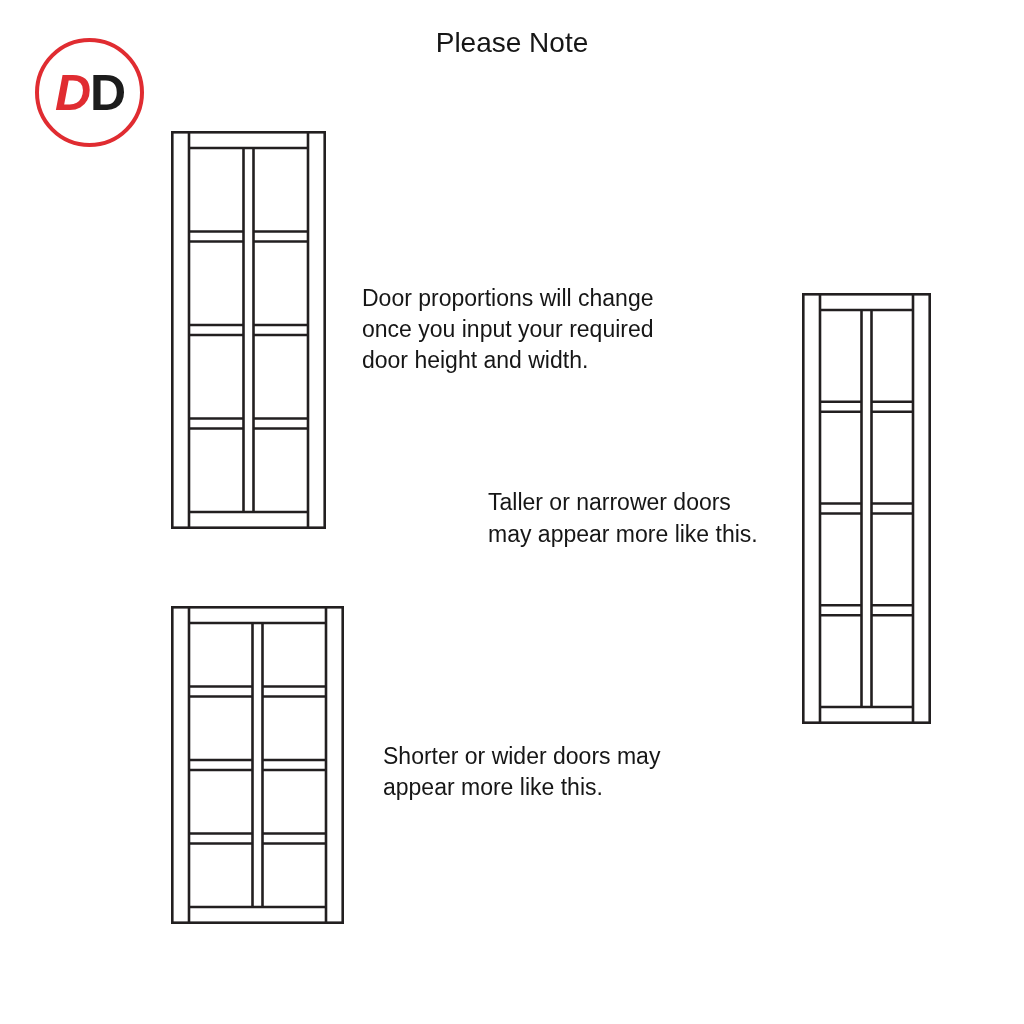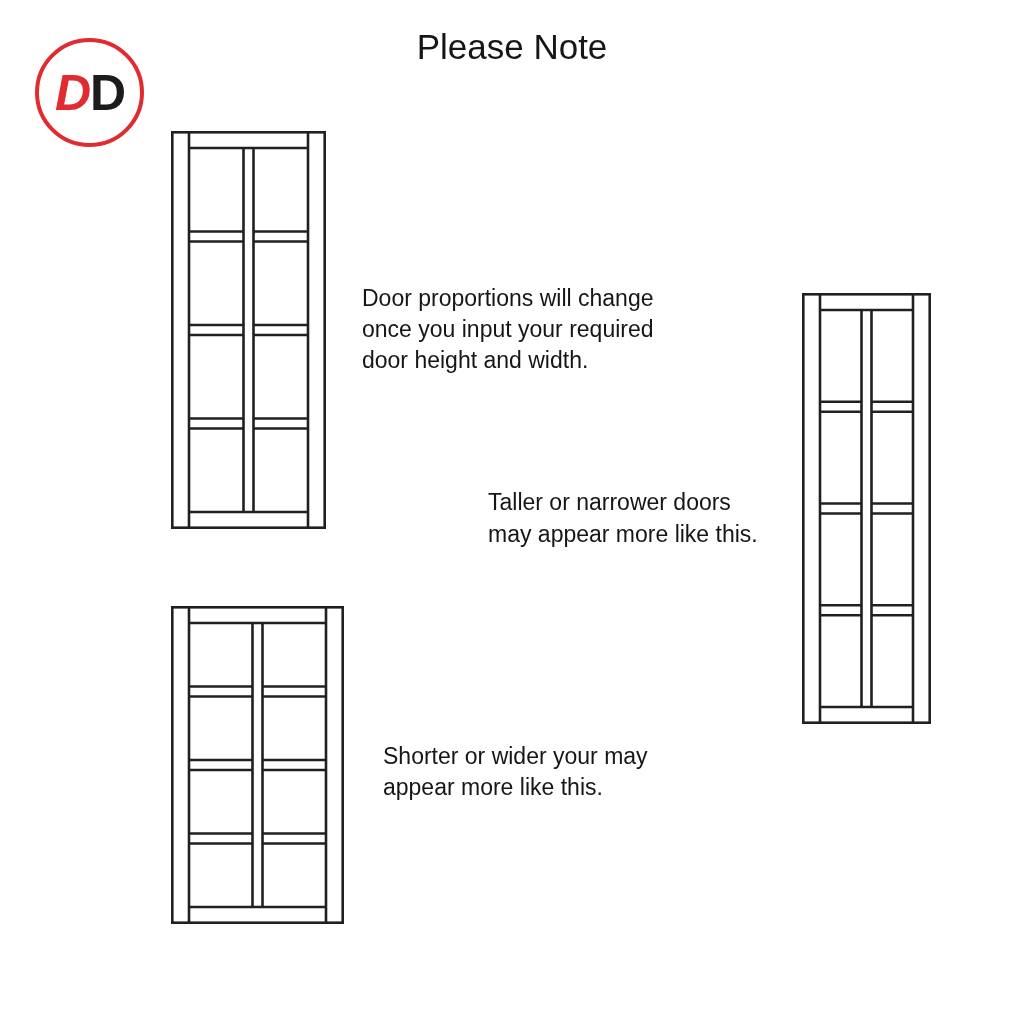--- a/index.html
+++ b/index.html
@@ -37,21 +37,21 @@
     margin-right: 1px;
   }
   .logo .d-dark {
     color: var(--dark, #1c1c1c);
   }
   .title {
     position: absolute;
     left: 0; top: 27px;
     width: 100%;
     text-align: center;
-    font-size: 35px;
+    font-size: 28px;
     font-weight: 500;
     color: var(--text, #161616);
   }
   .note {
     position: absolute;
     font-size: 23px;
     font-weight: 400;
     line-height: 31px;
     color: var(--text, #161616);
     white-space: pre-line;
@@ -139,16 +139,16 @@
       <line x1="91.5" y1="237.5" x2="155" y2="237.5" stroke="#221f20" stroke-width="2.6"></line>
     </svg>
 
   <p class="note" id="note-taller">Taller or narrower doors
 may appear more like this.</p>
 
   <p class="note" id="note-proportions">Door proportions will change
 once you input your required
 door height and width.</p>
 
-  <p class="note" id="note-shorter">Shorter or wider your may
+  <p class="note" id="note-shorter">Shorter or wider doors may
 appear more like this.</p>
 
 </div>
 
 </body></html>

